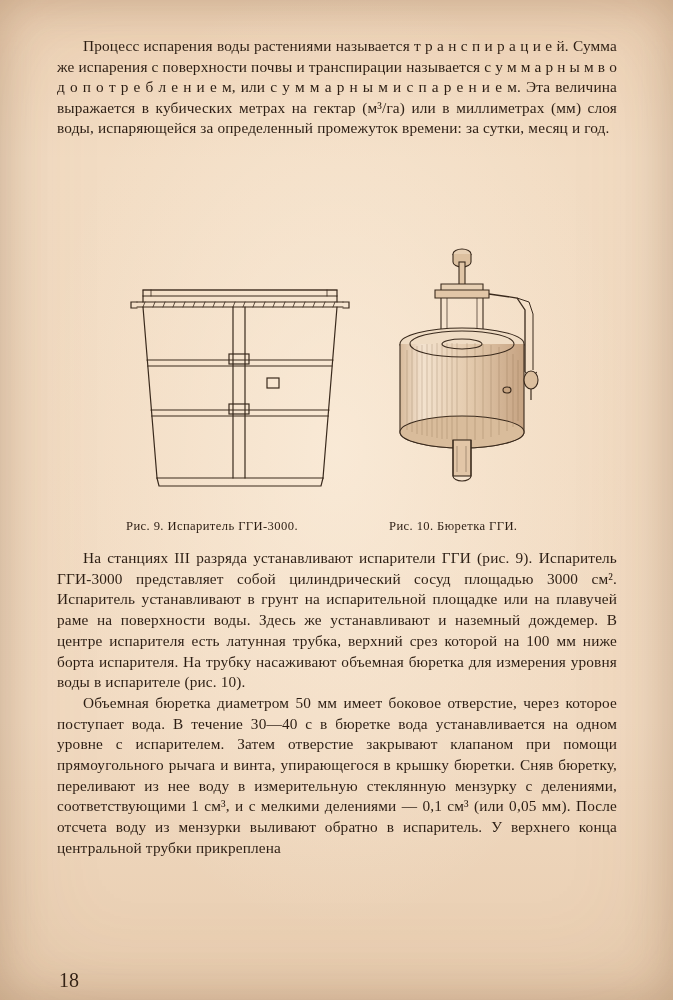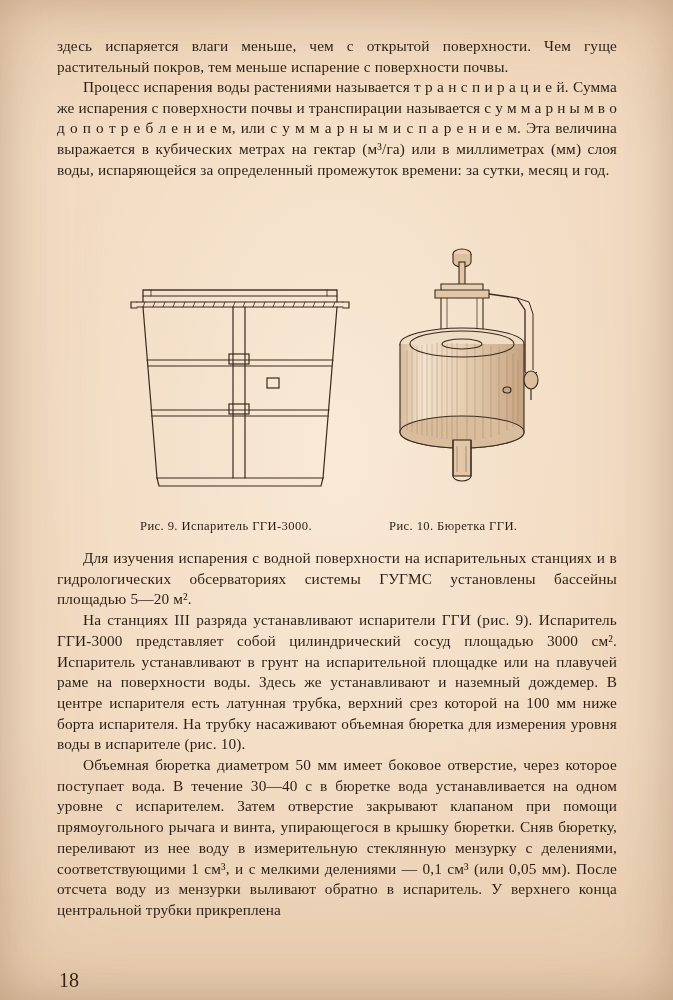--- a/index.html
+++ b/index.html
@@ -61,21 +61,21 @@
     width: 560px;
     height: 300px;
   }
   .fig-caption {
     position: absolute;
     font-size: 12.6px;
     letter-spacing: 0.4px;
     color: #2c1e14;
     white-space: nowrap;
   }
-  #cap9 { left: 83px; top: 279px; }
+  #cap9 { left: 69px; top: 279px; }
   #cap10 { left: 320px; top: 279px; margin-left: 12px; }
 
   
   .content2 {
     position: absolute;
     left: 57px;
     top: 548px;
     width: 560px;
   }
   .content2 p { font-size: 15.3px; line-height: 20.7px; }
@@ -91,21 +91,20 @@
   svg { display: block; }
 </style>
 </head>
 <body>
 
 <div class="paper"></div>
 
 <div class="page">
 
   <div class="content block-1">
-    <p>здесь испаряется влаги меньше, чем с открытой поверхности. Чем гуще растительный покров, тем меньше испарение с поверхности почвы.</p>
     <p class="indent">Процесс испарения воды растениями называется т р а н с п и р а ц и е й. Сумма же испарения с поверхности почвы и транспирации называется  с у м м а р н ы м  в о д о п о т р е б л е н и е м, или  с у м м а р н ы м  и с п а р е н и е м. Эта величина выражается в кубических метрах на гектар (м³/га) или в миллиметрах (мм) слоя воды, испаряющейся за определенный промежуток времени: за сутки, месяц  и год.</p>
   </div>
 
   <div class="figures">
 
     <svg width="260" height="270" viewBox="0 0 260 270" style="position:absolute; left:70px; top:10px;">
       <g fill="none" stroke="#3a2a1d" stroke-width="1.2" stroke-linecap="round">
 
         <path d="M16 52 L16 46 L210 46 L210 52"></path>
         <line x1="10" y1="52" x2="216" y2="52"></line>
@@ -236,21 +235,20 @@
 
         <ellipse cx="150" cy="150" rx="4" ry="3" fill="#c8a582"></ellipse>
       </g>
     </svg>
 
     <div class="fig-caption" id="cap9">Рис. 9. Испаритель  ГГИ-3000.</div>
     <div class="fig-caption" id="cap10">Рис. 10. Бюретка  ГГИ.</div>
   </div>
 
   <div class="content2">
-    <p class="indent">Для изучения испарения с водной поверхности на испарительных станциях и в гидрологических обсерваториях системы ГУГМС установлены бассейны площадью 5—20 м².</p>
     <p class="indent">На станциях III разряда устанавливают испарители ГГИ (рис. 9). Испаритель  ГГИ-3000  представляет собой цилиндрический сосуд площадью 3000 см². Испаритель устанавливают в грунт на испарительной площадке или на плавучей раме на поверхности воды. Здесь же устанавливают и наземный дождемер. В центре испарителя есть латунная трубка, верхний срез которой на 100 мм ниже борта испарителя. На трубку насаживают объемная бюретка для измерения уровня воды в испарителе (рис. 10).</p>
     <p class="indent">Объемная бюретка диаметром 50 мм имеет боковое отверстие, через которое поступает вода. В течение 30—40 с в бюретке вода устанавливается на одном уровне с испарителем. Затем отверстие закрывают клапаном при помощи прямоугольного рычага и винта, упирающегося в крышку бюретки. Сняв бюретку, переливают из нее воду в измерительную стеклянную мензурку с делениями, соответствующими 1 см³, и  с мелкими  делениями — 0,1 см³ (или 0,05 мм). После отсчета воду из мензурки выливают обратно в испаритель. У верхнего конца центральной трубки прикреплена</p>
   </div>
 
   <div class="folio">18</div>
 </div>
 
 <div class="edge-shade"></div>
 
 </body></html>

